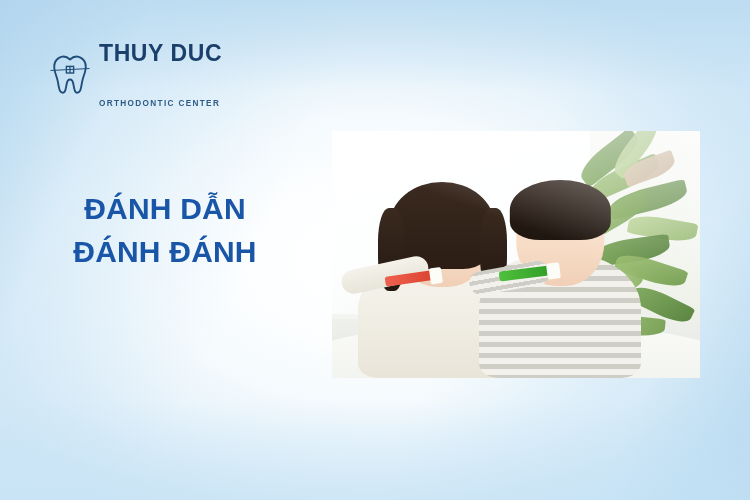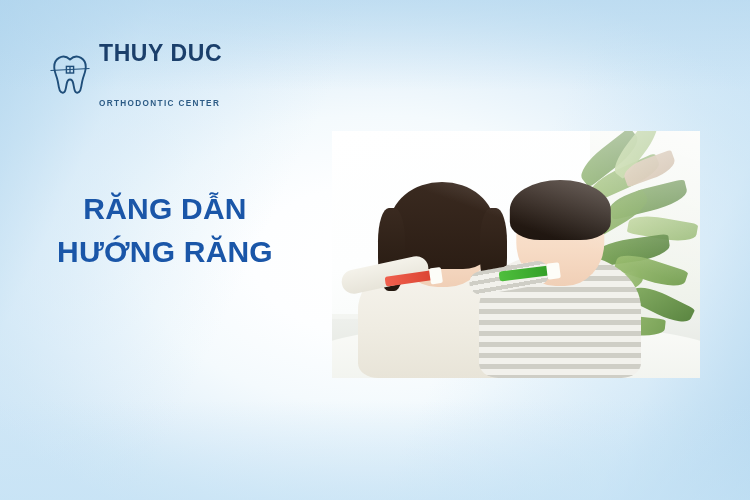--- a/index.html
+++ b/index.html
@@ -183,22 +183,22 @@
         <line x1="20" y1="12.4" x2="20" y2="19" stroke="#1f4e7a" stroke-width="1.3"></line>
       </svg>
     </span>
     <span class="logo-text">
       <span class="logo-name">THUY DUC</span>
       <span class="logo-sub">ORTHODONTIC CENTER</span>
     </span>
   </div>
 
   <div class="headline">
-    <div class="headline-line">RĂNG DẪN</div>
-    <div class="headline-line">HƯỚNG RĂNG</div>
+    <div class="headline-line">ĐÁNH DẪN</div>
+    <div class="headline-line">ĐÁNH ĐÁNH</div>
   </div>
 
   <div class="photo">
 
     <div class="ph-layer bg-room">
       <div class="window"></div>
       <div class="wall-right"></div>
       <div class="floor"></div>
       <div class="couch"></div>
     </div>

